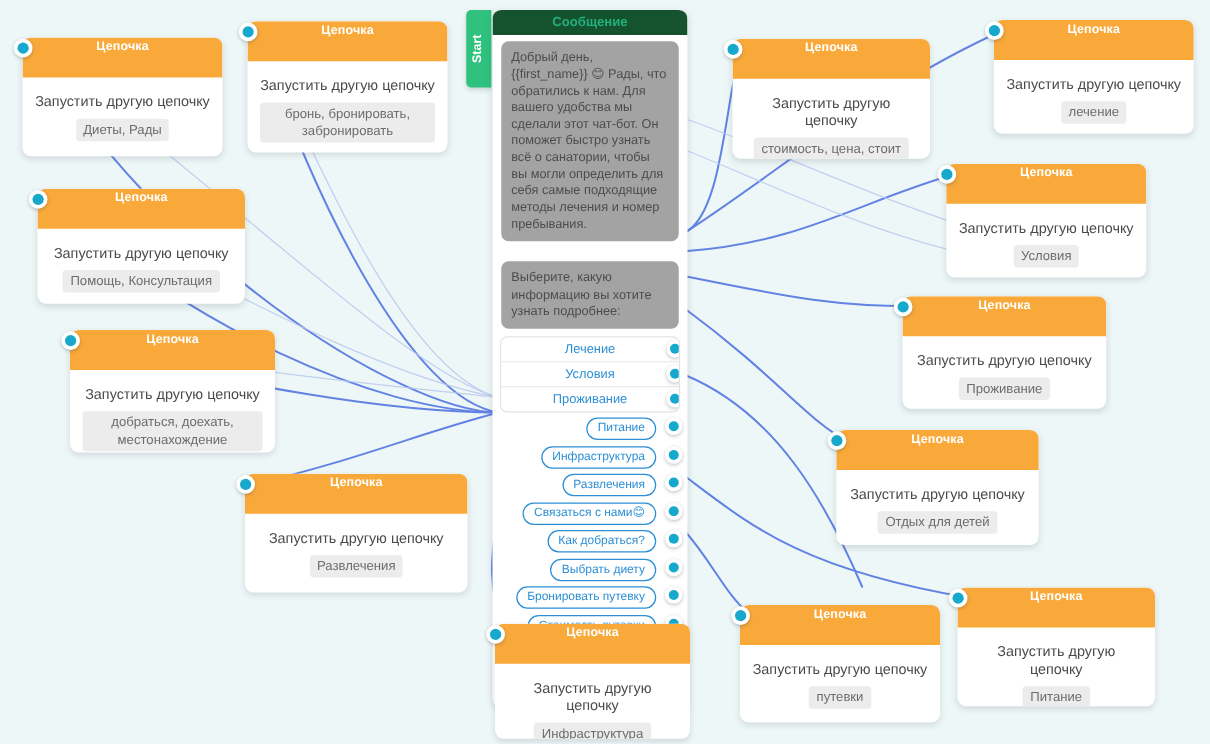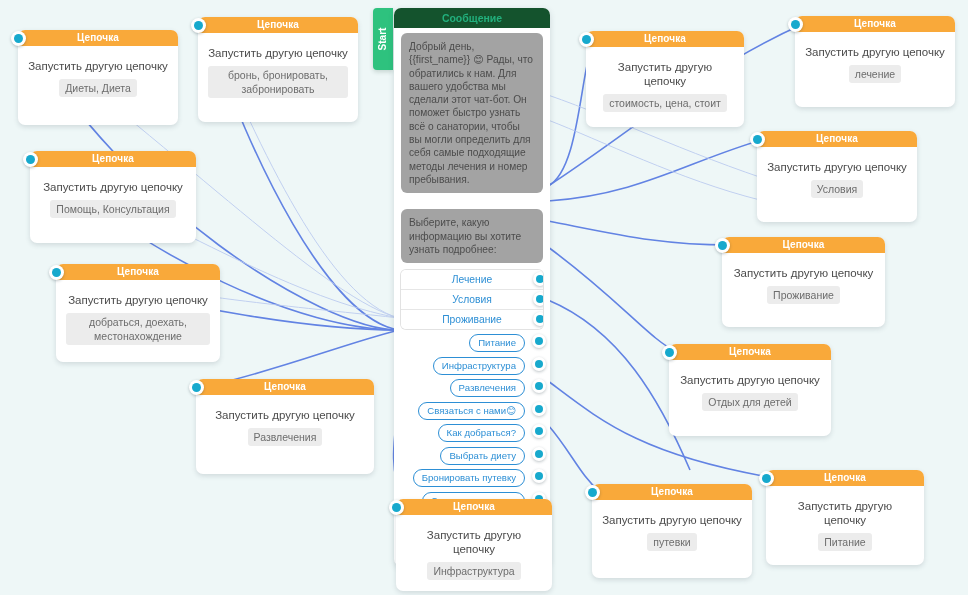--- a/index.html
+++ b/index.html
@@ -13,21 +13,21 @@
   #edges{position:absolute;left:0;top:0;width:968px;height:595px;pointer-events:none;}
 
   
   .chain{
     position:absolute;background:#ffffff;border-radius:7px;
     box-shadow:0 2px 5px rgba(60,80,90,.17);
     box-sizing:border-box;overflow:hidden;
   }
   .chain-head{
     background:#f9a93a;color:#ffffff;font-size:10px;font-weight:bold;
-    text-align:center;line-height:16px;height:16px;letter-spacing:.1px;
+    text-align:center;line-height:16px;height:32px;letter-spacing:.1px;
   }
   .chain-body{padding:13px 10px 10px;text-align:center;}
   .chain-title{font-size:11.5px;color:#4b4b4b;line-height:14px;}
   .chain-tag{
     display:inline-block;margin-top:6px;background:#ececec;color:#6d6d6d;
     font-size:10.5px;line-height:14px;padding:2px 6px;border-radius:3px;
     max-width:94%;
   }
 
   
@@ -189,21 +189,21 @@
           <span class="pill">Путевки для детей</span>
           <span class="dot"></span>
         </div>
       </div>
     </div>
   </div>
 
   <div id="chains-layer">
       <div class="chain" style="left: 18px; top: 30px; width: 160px; height: 95px;">
         <div class="chain-head">Цепочка</div>
-        <div class="chain-body"><div class="chain-title">Запустить другую цепочку</div><div class="chain-tag">Диеты, Диета</div></div>
+        <div class="chain-body"><div class="chain-title">Запустить другую цепочку</div><div class="chain-tag">Диеты, Рады</div></div>
       </div>
       <div class="dot" style="left: 11px; top: 31px;"></div>
       <div class="chain" style="left: 198px; top: 17px; width: 160px; height: 105px;">
         <div class="chain-head">Цепочка</div>
         <div class="chain-body"><div class="chain-title">Запустить другую цепочку</div><div class="chain-tag">бронь, бронировать, забронировать</div></div>
       </div>
       <div class="dot" style="left: 191px; top: 18px;"></div>
       <div class="chain" style="left: 30px; top: 151px; width: 166px; height: 92px;">
         <div class="chain-head">Цепочка</div>
         <div class="chain-body"><div class="chain-title">Запустить другую цепочку</div><div class="chain-tag">Помощь, Консультация</div></div>

